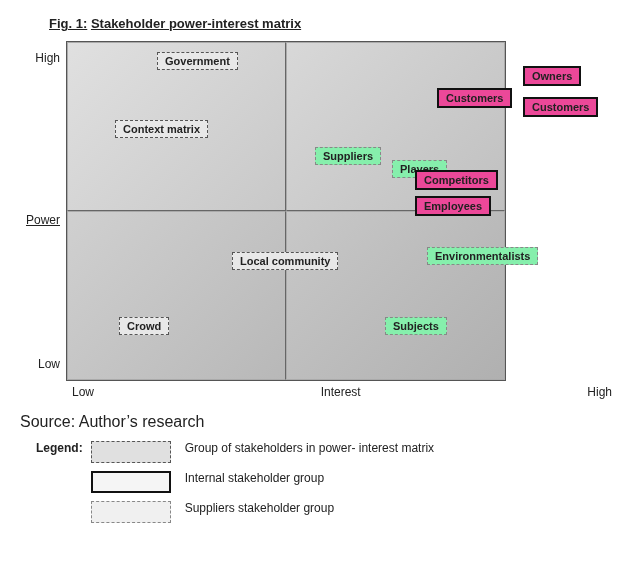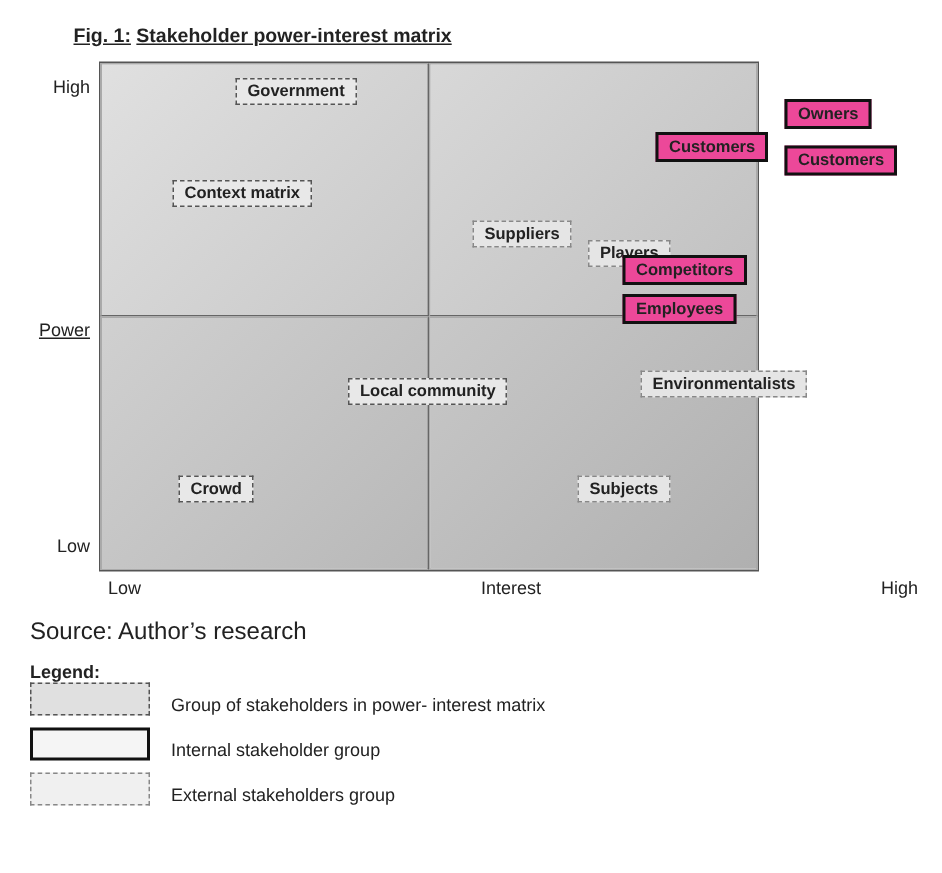--- a/index.html
+++ b/index.html
@@ -85,21 +85,21 @@
       background: #e8e8e8;
     }
     
     .solid-box {
       border: 2px solid #111;
       background: #ec4899;
     }
     
     .dotted-box {
       border: 1.5px dashed #888;
-      background: #e5e5e5;
+      background: #86efac;
     }
     
     .x-axis {
       display: flex;
       flex-direction: row;
       justify-content: space-between;
       align-items: center;
       width: 540px;
       margin-left: 52px;
       margin-top: 4px;
@@ -113,21 +113,21 @@
       margin-top: 14px;
       font-size: 16px;
     }
     
     .legend {
       margin-top: 10px;
       font-size: 12px;
     }
     .legend-row {
       display: flex;
-      align-items: flex-end;
+      align-items: flex-start;
       margin-bottom: 8px;
     }
     .legend-box {
       width: 80px;
       height: 22px;
       margin-right: 14px;
       flex-shrink: 0;
     }
     .legend-box-dashed {
       border: 1.5px dashed #555;
@@ -195,30 +195,30 @@
 
 <div class="x-axis">
   <span class="x-low">Low</span>
   <span class="x-interest">Interest</span>
   <span class="x-high">High</span>
 </div>
 
 <div class="source-line">Source: Author’s research</div>
 
 <div class="legend">
-  <div style="display:flex; flex-direction:column; align-items:flex-start;">
+  <div style="display:flex; flex-direction:row; align-items:flex-start;margin-left:16px;">
     <span style="font-weight:bold; margin-right:8px; white-space:nowrap;">Legend:</span>
     <div>
       <div class="legend-row">
         <div class="legend-box legend-box-dashed"></div>
         <span>Group of stakeholders in power- interest matrix</span>
       </div>
       <div class="legend-row">
         <div class="legend-box legend-box-solid"></div>
         <span>Internal stakeholder group</span>
       </div>
       <div class="legend-row">
         <div class="legend-box legend-box-dotted"></div>
-        <span>External stakeholders group</span>
+        <span>Suppliers stakeholder group</span>
       </div>
     </div>
   </div>
 </div>
 
 </body></html>

